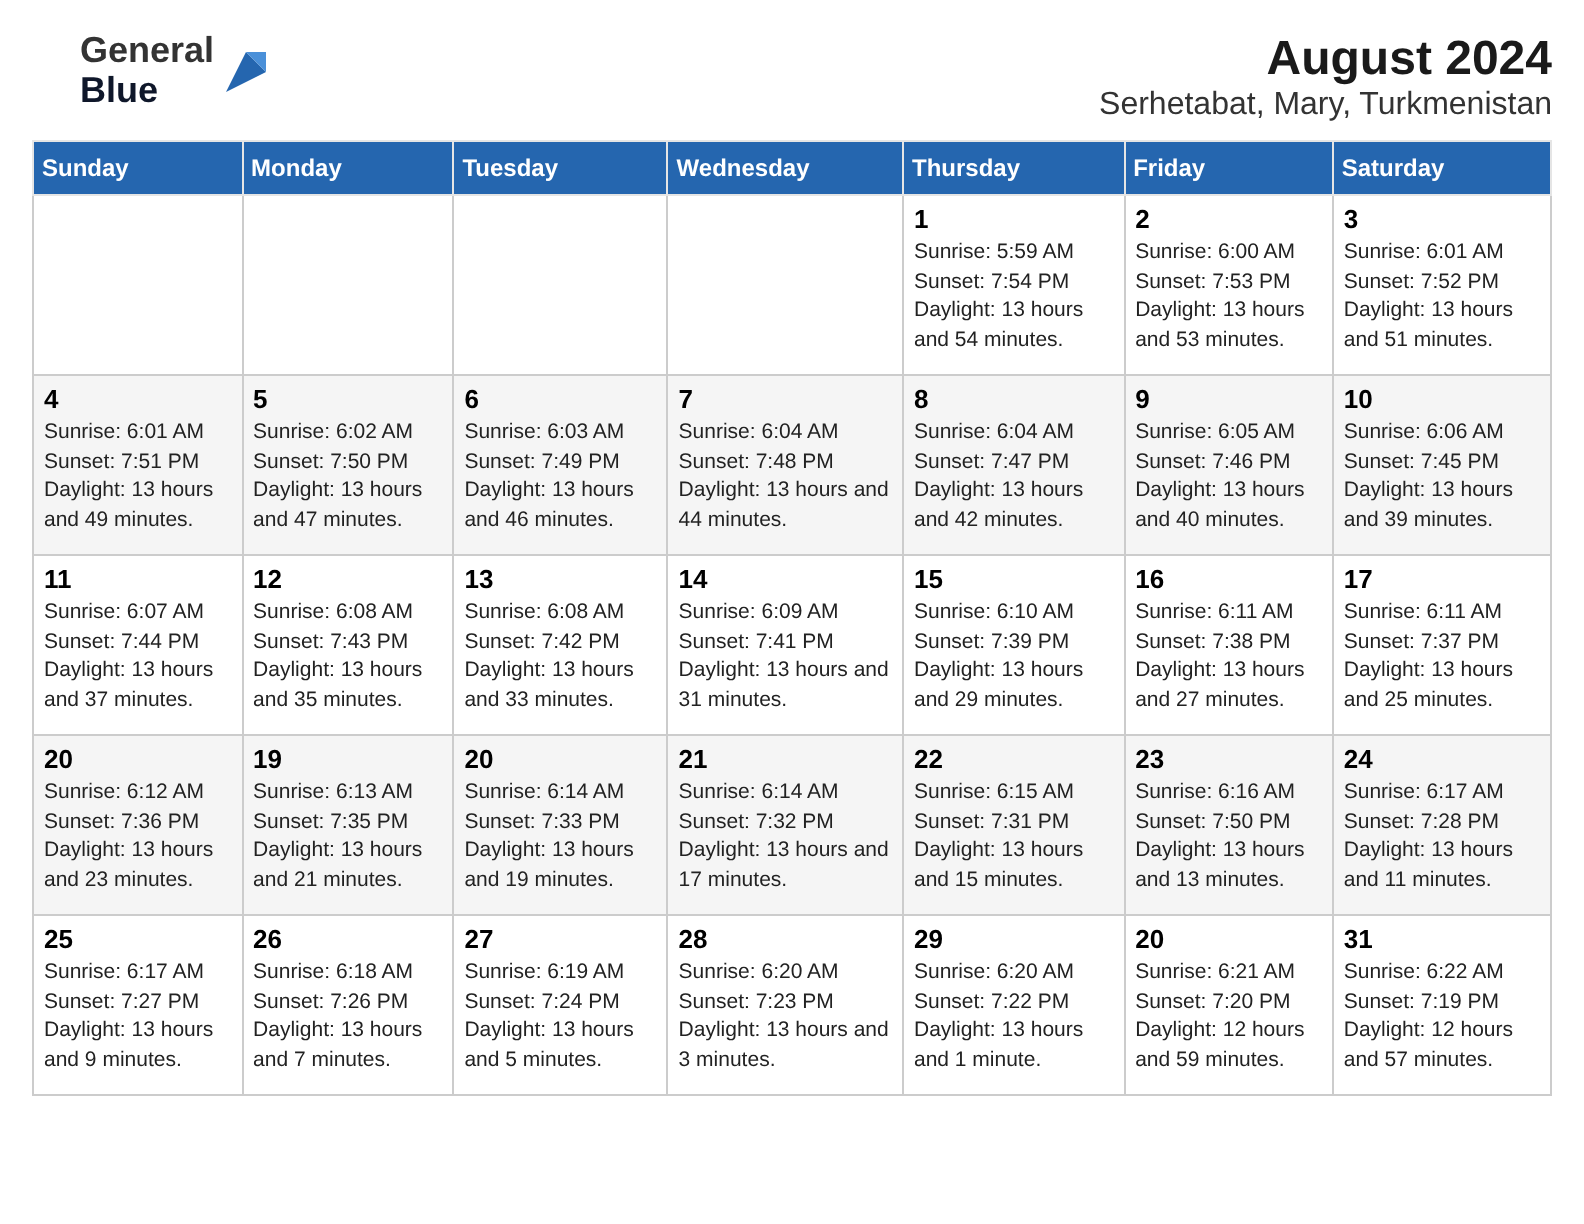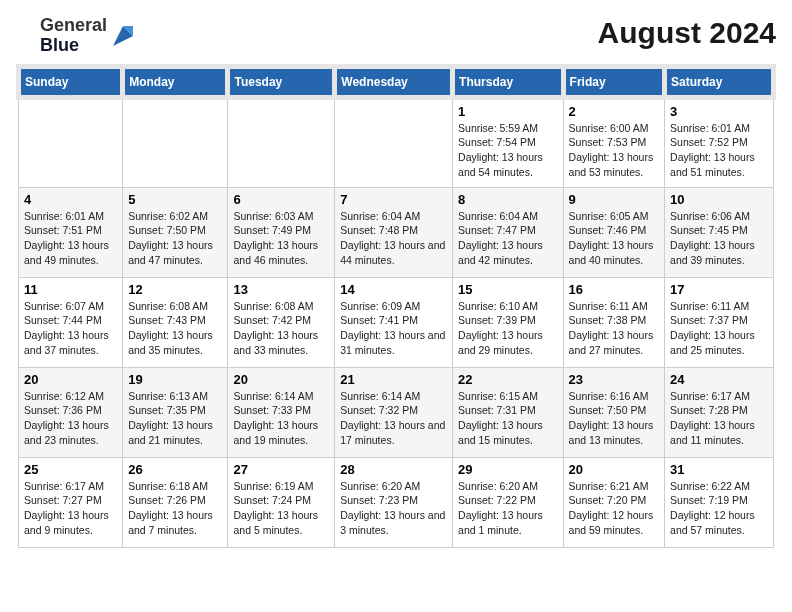--- a/index.html
+++ b/index.html
@@ -30,21 +30,21 @@
     .logo-blue { color: #0f172a; }
     .logo-icon {
       width: 28px;
       height: 28px;
       margin-left: 2px;
     }
     .title-block {
       text-align: right;
     }
     .main-title {
-      font-size: 30px;
+      font-size: 24px;
       font-weight: bold;
       color: #1a1a1a;
     }
     .subtitle {
       font-size: 16px;
       color: #333;
     }
     table {
       width: 100%;
       border-collapse: collapse;
@@ -52,21 +52,21 @@
     }
     thead tr {
       background-color: #2566af;
       color: #fff;
     }
     thead th {
       padding: 6px 4px;
       text-align: left;
       font-size: 12px;
       font-weight: bold;
-      border: 5px solid #e5e5e5;
+      border: 1px solid #e5e5e5;
     }
     tbody tr {
       vertical-align: top;
     }
     tbody td {
       border: 1px solid #ccc;
       padding: 4px 5px;
       min-height: 80px;
       height: 90px;
       vertical-align: top;
@@ -103,20 +103,21 @@
         </span>
         <svg class="logo-icon" viewBox="0 0 28 28" fill="none" xmlns="http://www.w3.org/2000/svg">
           <polygon points="4,24 14,4 24,14" fill="#2566af"></polygon>
           <polygon points="14,4 24,4 24,14" fill="#4a90d9"></polygon>
         </svg>
       </div>
     </div>
   </div>
   <div class="title-block">
     <div class="main-title">August 2024</div>
+    <div class="subtitle">Serhetabat, Mary, Turkmenistan</div>
   </div>
 </div>
 
 <table>
   <thead>
     <tr>
     <th>Sunday</th>
         <th>Monday</th>
         <th>Tuesday</th>
         <th>Wednesday</th>

